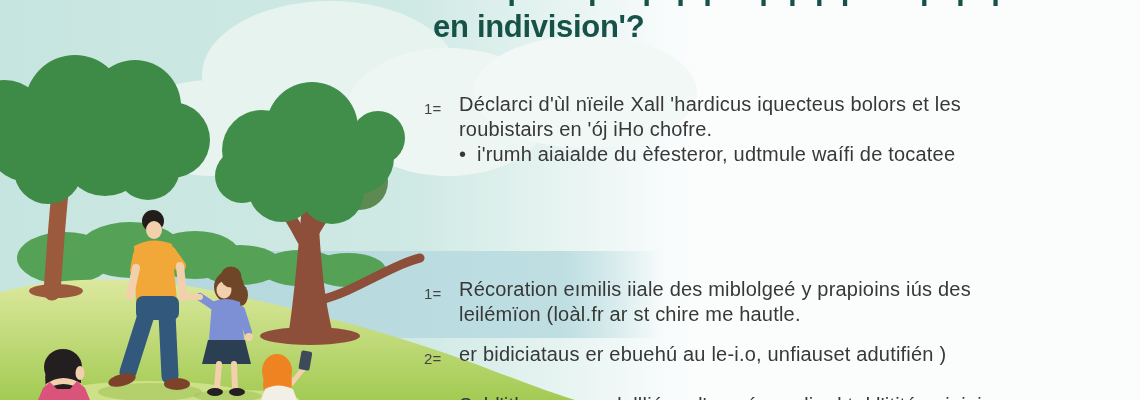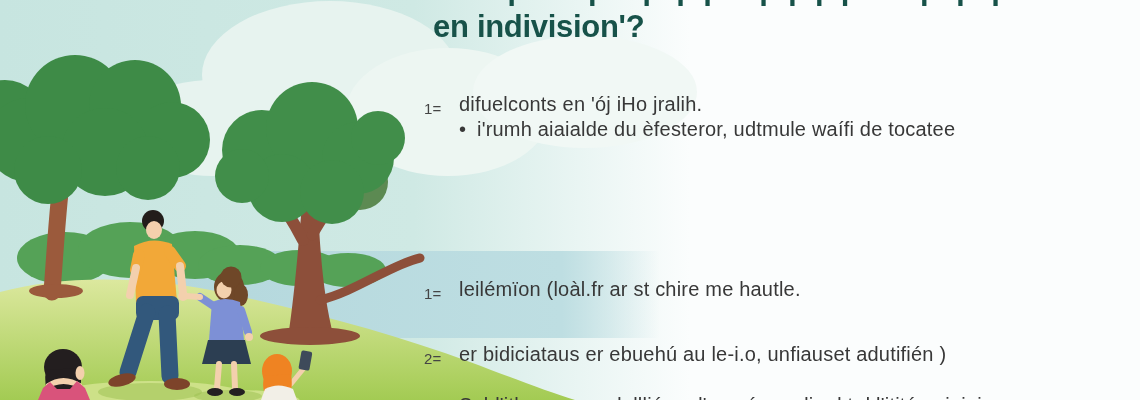--- a/index.html
+++ b/index.html
@@ -171,33 +171,35 @@
   </svg>
 
   <div class="title">
     <div>Lut iquest-pe qu'p puopqup'p ein p'quip</div>
     <div>en indivision'?</div>
   </div>
 
   <div class="item" style="top:92px">
     <span class="marker">1=</span>
     <div>
-      <div class="ln">difuelconts en 'ój iHo jralih.</div>
+      <div class="ln">Déclarci d'ùl nïeile Xall 'hardicus iquecteus bolors et les</div>
+      <div class="ln">roubistairs en 'ój iHo chofre.</div>
       <div class="sub">
         <span class="bullet">•</span>
         <div>
           <div class="sln">i'rumh aiaialde du èfesteror, udtmule waífi de tocatee</div>
         </div>
       </div>
     </div>
   </div>
 
   <div class="item" style="top:277px">
     <span class="marker">1=</span>
     <div>
+      <div class="ln">Récoration eımilis iiale des miblolgeé y prapioins iús des</div>
       <div class="ln">leilémïon (loàl.fr ar st chire me hautle.</div>
     </div>
   </div>
 
   <div class="item" style="top:342px">
     <span class="marker">2=</span>
     <div>
       <div class="ln">er bidiciataus er ebuehú au le-i.o, unfiauset adutifién )</div>
     </div>
   </div>

